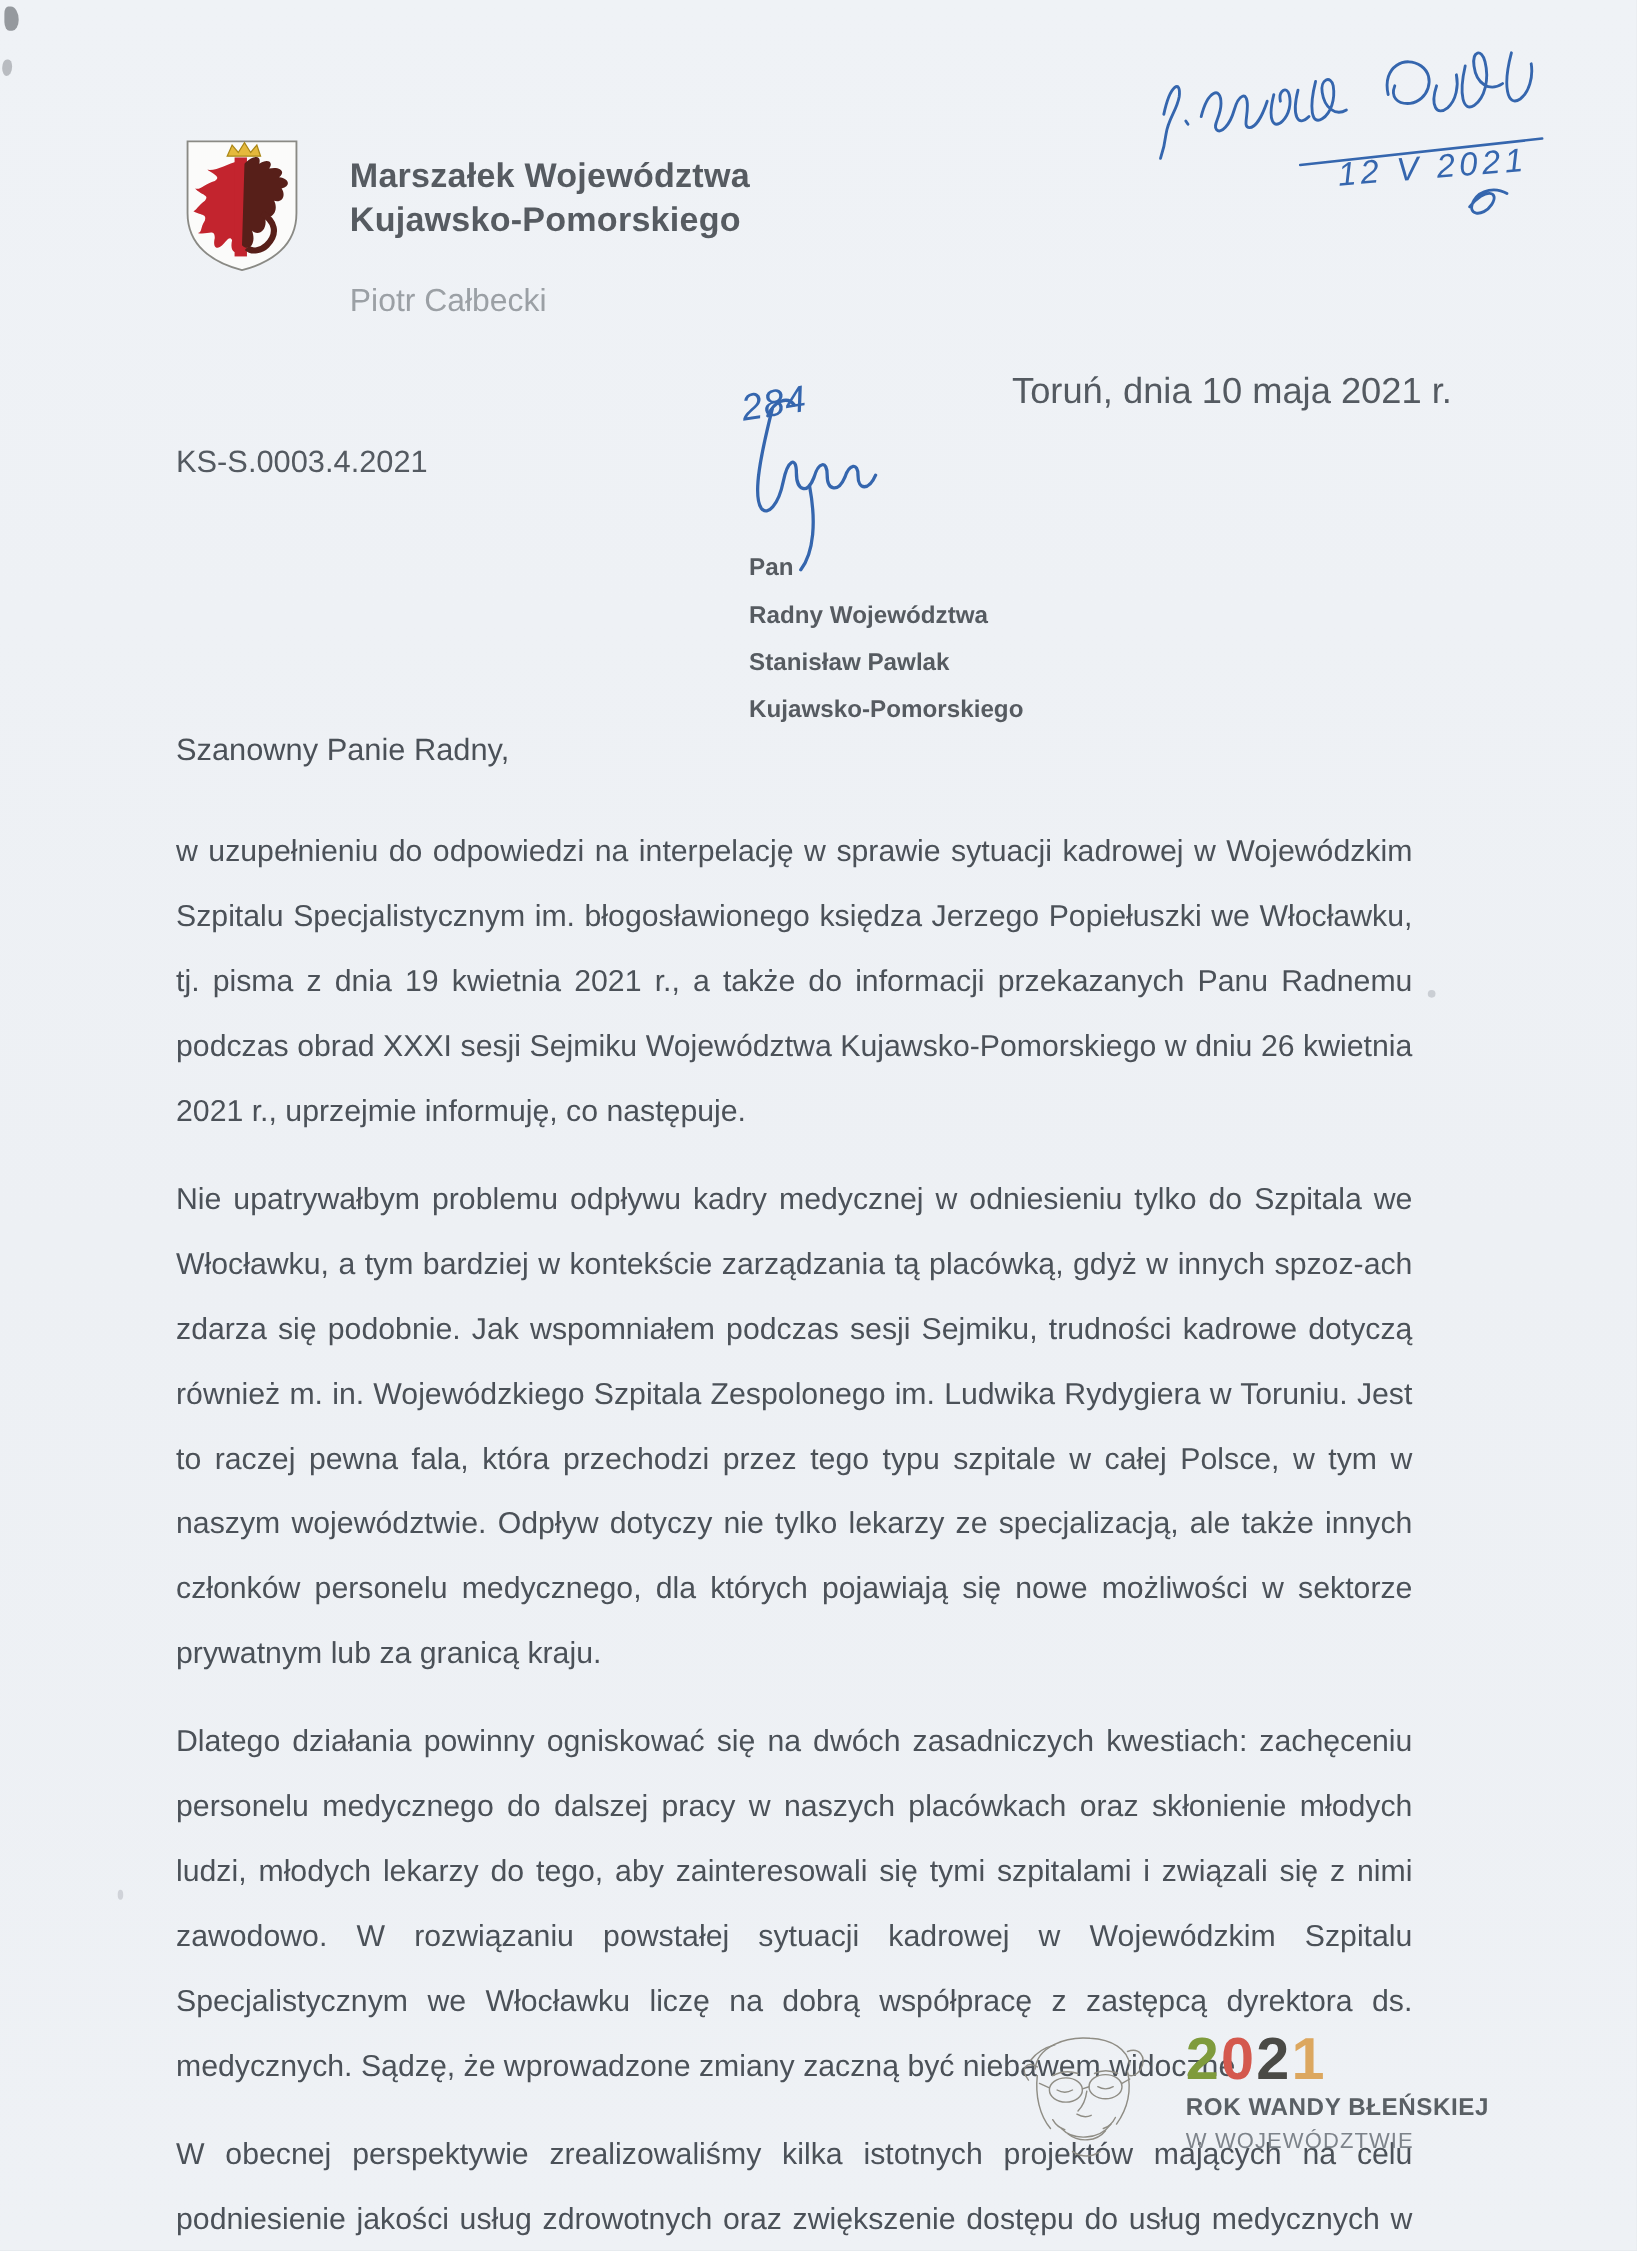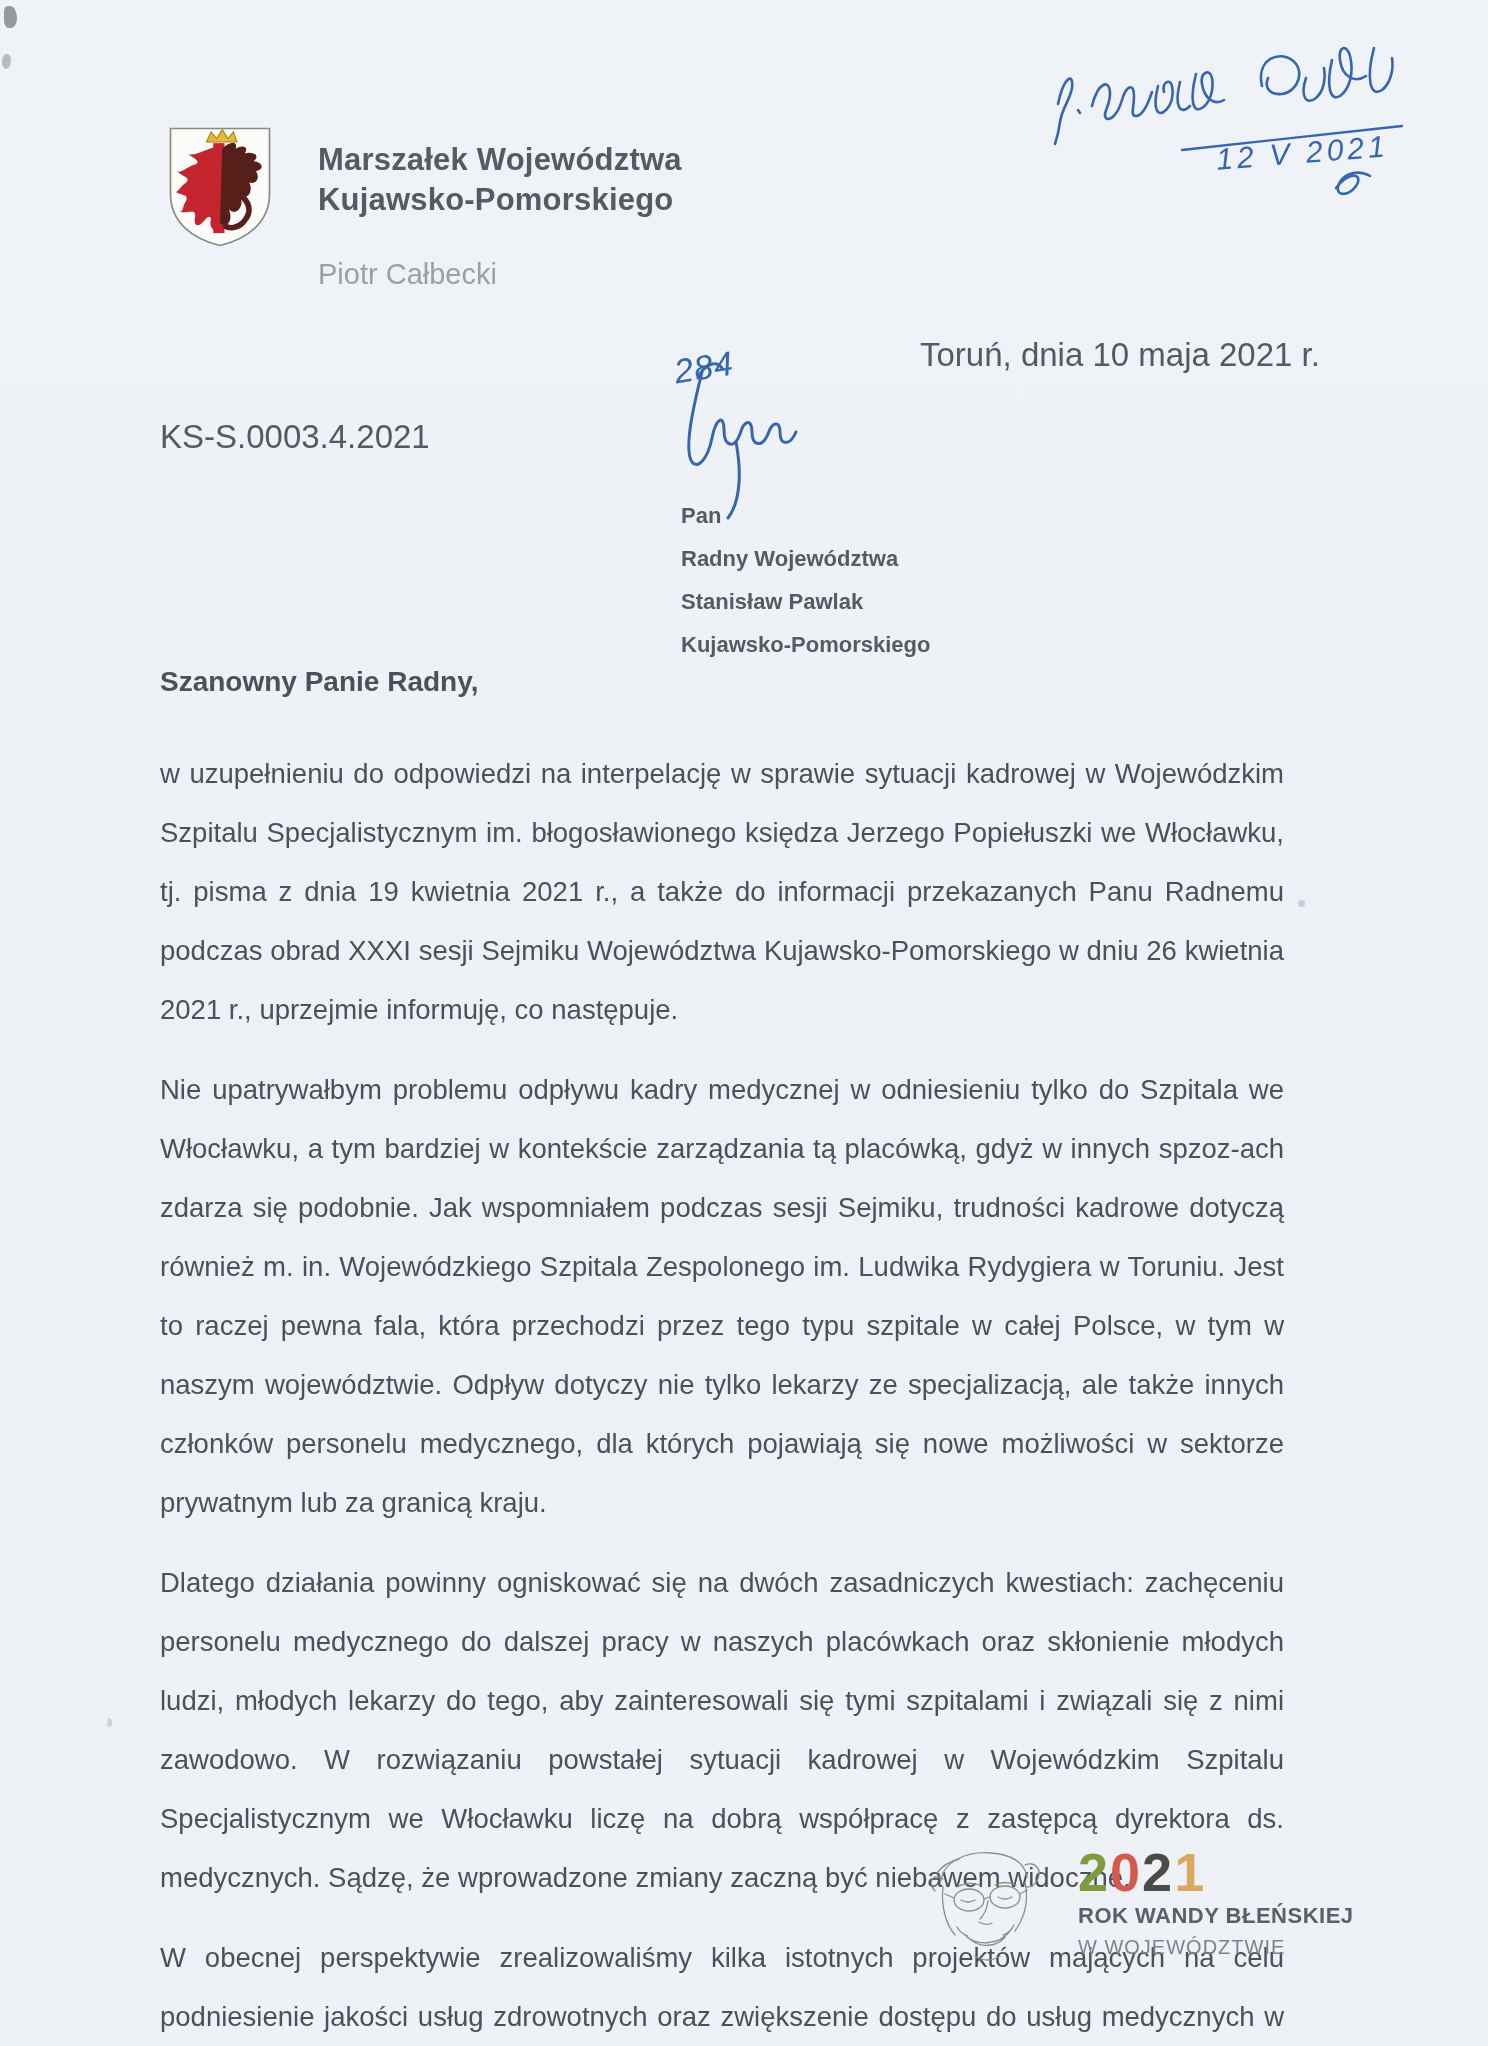--- a/index.html
+++ b/index.html
@@ -39,21 +39,21 @@
   .stamp-row{display:flex;align-items:flex-end;height:27px;}
   .leader{flex:1;border-bottom:3px dotted currentColor;margin:0 3px 5px;}
   .stamp-suffix{font-size:18px;}
   .stamp-sig{position:absolute;left:640px;top:342px;width:190px;height:190px;}
   .zal-value{
     position:absolute;left:34px;top:6px;font-size:34px;font-style:italic;
     transform:rotate(-9deg);letter-spacing:1px;
   }
   
   .place-date{position:absolute;left:920px;top:336px;font-size:33px;}
-  .reference{position:absolute;left:160px;top:418px;font-size:33px;}
+  .reference{position:absolute;left:160px;top:404px;font-size:28px;}
   .recipient{position:absolute;left:681px;top:494px;font-size:22px;font-weight:700;line-height:43px;}
   
   .salutation{position:absolute;left:160px;top:666px;font-size:28px;}
   .letter-body{
     position:absolute;left:160px;top:744px;width:1124px;
     font-size:27.5px;line-height:59px;text-align:justify;
   }
   .letter-body p{margin:0 0 21px;}
   
   .portrait{position:absolute;left:912px;top:1843px;width:152px;height:130px;}
@@ -121,21 +121,21 @@
   <div class="place-date" style="color: rgb(84, 90, 97);">Toruń, dnia 10 maja 2021 r.</div>
   <div class="reference" style="color: rgb(84, 90, 97);">KS-S.0003.4.2021</div>
 
   <div class="recipient" style="color: rgb(86, 91, 97);">
     <div>Pan</div>
     <div>Radny Województwa</div>
     <div>Stanisław Pawlak</div>
     <div>Kujawsko-Pomorskiego</div>
   </div>
 
-  <div class="salutation" style="color: rgb(75, 81, 88); font-weight: bold;">Szanowny Panie Radny,</div>
+  <div class="salutation" style="color: rgb(75, 81, 88);">Szanowny Panie Radny,</div>
   <div class="letter-body" style="color: rgb(75, 81, 88);">
     <p>w uzupełnieniu do odpowiedzi na interpelację w sprawie sytuacji kadrowej w Wojewódzkim Szpitalu Specjalistycznym im. błogosławionego księdza Jerzego Popiełuszki we Włocławku, tj. pisma z dnia 19 kwietnia 2021 r., a także do informacji przekazanych Panu Radnemu podczas obrad XXXI sesji Sejmiku Województwa Kujawsko-Pomorskiego w dniu 26 kwietnia 2021 r., uprzejmie informuję, co następuje.</p>
     <p>Nie upatrywałbym problemu odpływu kadry medycznej w odniesieniu tylko do Szpitala we Włocławku, a tym bardziej w kontekście zarządzania tą placówką, gdyż w innych spzoz-ach zdarza się podobnie. Jak wspomniałem podczas sesji Sejmiku, trudności kadrowe dotyczą również m. in. Wojewódzkiego Szpitala Zespolonego im. Ludwika Rydygiera w Toruniu. Jest to raczej pewna fala, która przechodzi przez tego typu szpitale w całej Polsce, w tym w naszym województwie. Odpływ dotyczy nie tylko lekarzy ze specjalizacją, ale także innych członków personelu medycznego, dla których pojawiają się nowe możliwości w sektorze prywatnym lub za granicą kraju.</p>
     <p>Dlatego działania powinny ogniskować się na dwóch zasadniczych kwestiach: zachęceniu personelu medycznego do dalszej pracy w naszych placówkach oraz skłonienie młodych ludzi, młodych lekarzy do tego, aby zainteresowali się tymi szpitalami i związali się z nimi zawodowo. W rozwiązaniu powstałej sytuacji kadrowej w Wojewódzkim Szpitalu Specjalistycznym we Włocławku liczę na dobrą współpracę z zastępcą dyrektora ds. medycznych. Sądzę, że wprowadzone zmiany zaczną być niebawem widoczne.</p>
     <p>W obecnej perspektywie zrealizowaliśmy kilka istotnych projektów mających na celu podniesienie jakości usług zdrowotnych oraz zwiększenie dostępu do usług medycznych w Wojewódzkim Szpitalu Specjalistycznym we Włocławku. Prowadzone inwestycje w szpitalach, mają także na celu lepsze wykorzystanie kwalifikacji i doświadczenia personelu medycznego.</p>
   </div>
 
   <div class="portrait">
     <svg width="152" height="130" viewBox="0 0 150 130" fill="none" stroke="#8f8d85" stroke-width="1.3" stroke-linecap="round">
       <path d="M28,38 C30,18 55,8 78,10 C98,11 112,20 114,34"></path>

